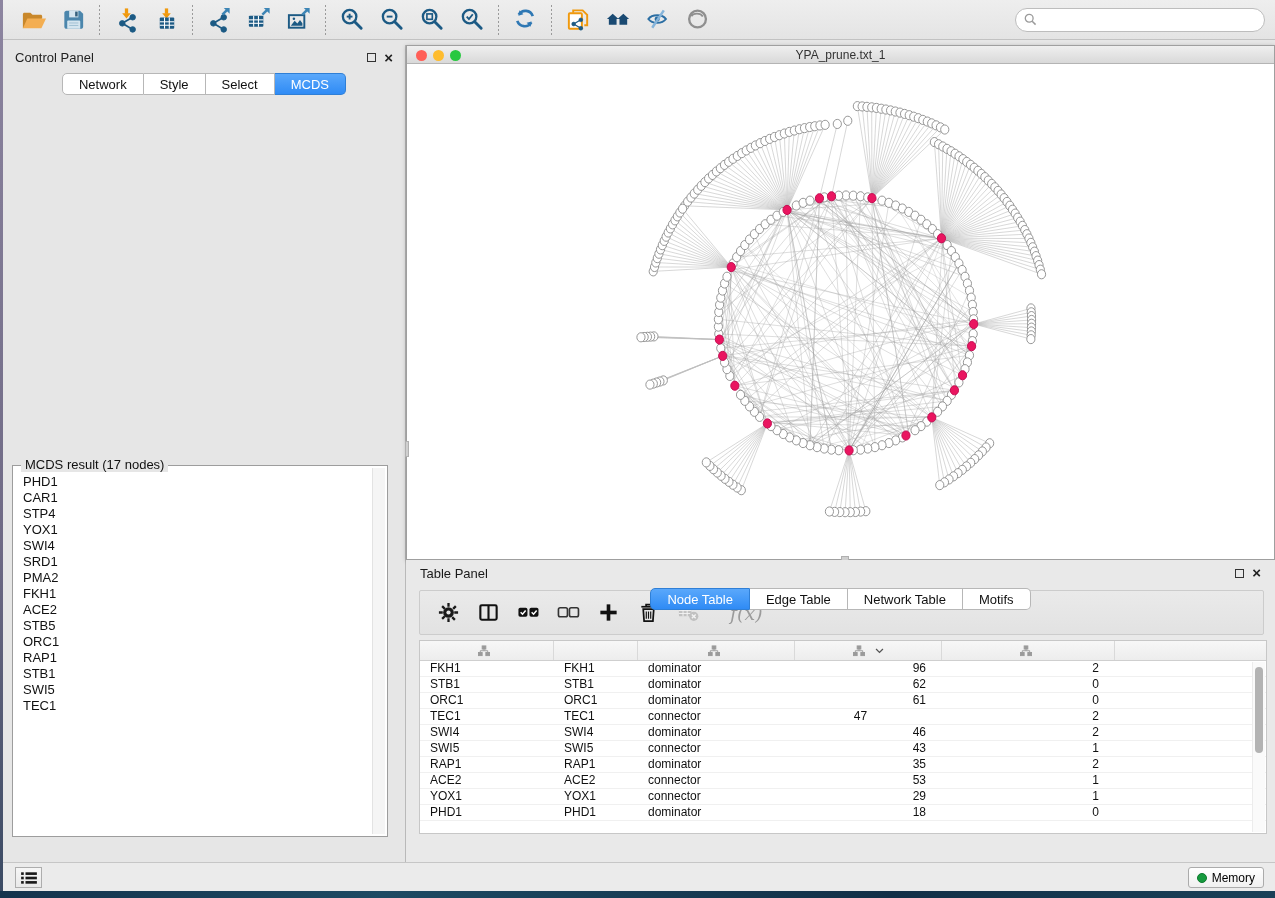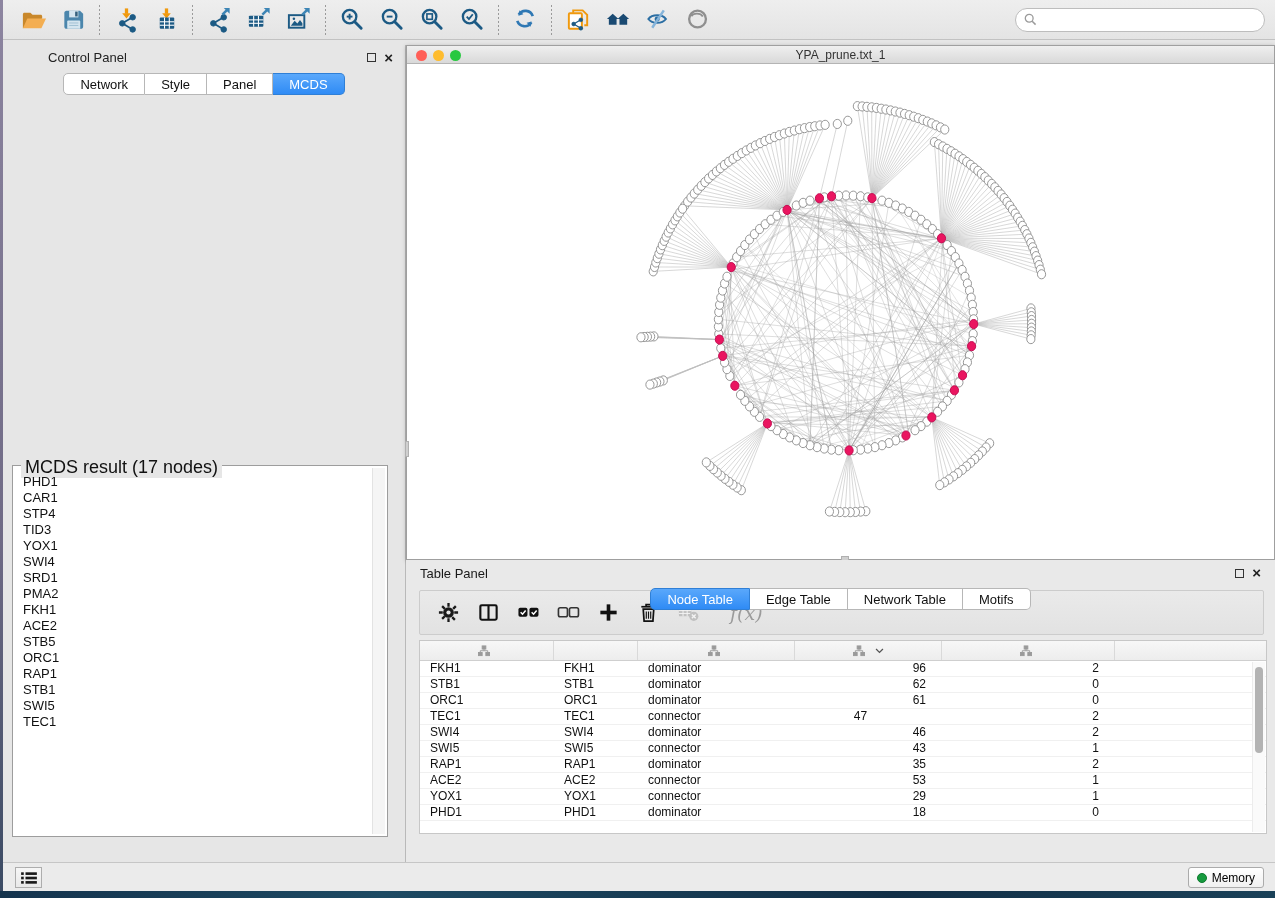--- a/index.html
+++ b/index.html
@@ -24,21 +24,21 @@
     background-size:1px 4px; }
   .search-box { margin-left:auto; width:250px; height:24px; background:#fff;
     border:1px solid #bdbdbd; border-radius:12px; display:flex; align-items:center;
     padding:0 8px; }
   .search-box svg { width:13px; height:13px; margin-right:5px; flex:0 0 auto;}
   .search-box input { border:none; outline:none; width:100%; font-size:12px;
     font-family:"Liberation Sans",sans-serif; background:transparent;}
 
   
   .control-panel { position:absolute; left:0; top:45px; width:403px; height:817px;
-    background:#e6e6e6; border-right:1px solid #b9b9b9;padding-left:33px; }
+    background:#e6e6e6; border-right:1px solid #b9b9b9; }
   .cp-header { height:25px; display:flex; align-items:center; padding:0 12px; }
   .cp-title { font-size:13px; color:#222; }
   .win-icons { margin-left:auto; display:flex; align-items:center; gap:8px; }
   .float-ic { width:9px; height:9px; border:1.6px solid #333; }
   .close-ic { font-size:15px; font-weight:bold; color:#222; line-height:10px; }
   .seg-tabs { position:absolute; left:0; top:28px; width:100%; display:flex; justify-content:center; }
   .seg-tab { height:22px; padding:0 16px; background:#fff; border:1px solid #b7b7b7;
     border-left:none; font-size:13px; font-family:"Liberation Sans",sans-serif; color:#111; }
   .seg-tab:first-child { border-left:1px solid #b7b7b7; border-radius:5px 0 0 5px; }
   .seg-tab:last-child { border-radius:0 5px 5px 0; }
@@ -54,21 +54,21 @@
     background:linear-gradient(#6cb1fc,#2f8bf5); border-radius:4px;
     display:flex; align-items:center; justify-content:center; }
   .btn-row { display:flex; justify-content:center; gap:12px; margin-top:14px; }
   .mac-btn { height:23px; padding:0 14px; background:linear-gradient(#ffffff,#f2f2f2);
     border:1px solid #b3b3b3; border-radius:4px; font-size:13px;
     font-family:"Liberation Sans",sans-serif; box-shadow:0 1px 1px rgba(0,0,0,.08); }
   .mac-btn.focused { box-shadow:0 0 0 3px rgba(72,149,248,.55); border-color:#5f9ff0; }
   .result-group { position:absolute; left:9px; top:420px; width:376px; height:372px;
     border:1px solid #9d9d9d; background:#fff; }
   .result-legend { position:absolute; left:8px; top:-9px; background:#e6e6e6;
-    padding:0 4px; font-size:18px; color:#111; }
+    padding:0 4px; font-size:13px; color:#111; }
   .result-list { position:absolute; left:2px; top:8px; right:16px; bottom:2px;
     overflow:hidden; padding-left:8px; }
   .result-item { font-size:13px; line-height:16px; color:#111; }
   .result-scroll { position:absolute; right:2px; top:2px; bottom:2px; width:13px;
     background:#f5f5f5; border-left:1px solid #e3e3e3; }
 
   
   .network-window { position:absolute; left:403px; top:45px; width:869px; height:515px;
     background:#fff; border:1px solid #9f9f9f; box-shadow:0 1px 4px rgba(0,0,0,.25); }
   .nw-titlebar { height:18px; background:linear-gradient(#efefef,#d9d9d9);
@@ -316,30 +316,29 @@
     <div class="cp-header">
       <span class="cp-title">Control Panel</span>
       <span class="win-icons">
         <span class="float-ic"></span>
         <span class="close-ic">×</span>
       </span>
     </div>
     <div class="seg-tabs" id="cp-tabs">
         <button class="seg-tab">Network</button>
         <button class="seg-tab">Style</button>
-        <button class="seg-tab">Panel</button>
+        <button class="seg-tab">Select</button>
         <button class="seg-tab selected">MCDS</button>
       </div>
     <div class="result-group">
       <span class="result-legend">MCDS result (17 nodes)</span>
       <div class="result-list" id="mcds-list">
           <div class="result-item">PHD1</div>
           <div class="result-item">CAR1</div>
           <div class="result-item">STP4</div>
-          <div class="result-item">TID3</div>
           <div class="result-item">YOX1</div>
           <div class="result-item">SWI4</div>
           <div class="result-item">SRD1</div>
           <div class="result-item">PMA2</div>
           <div class="result-item">FKH1</div>
           <div class="result-item">ACE2</div>
           <div class="result-item">STB5</div>
           <div class="result-item">ORC1</div>
           <div class="result-item">RAP1</div>
           <div class="result-item">STB1</div>

